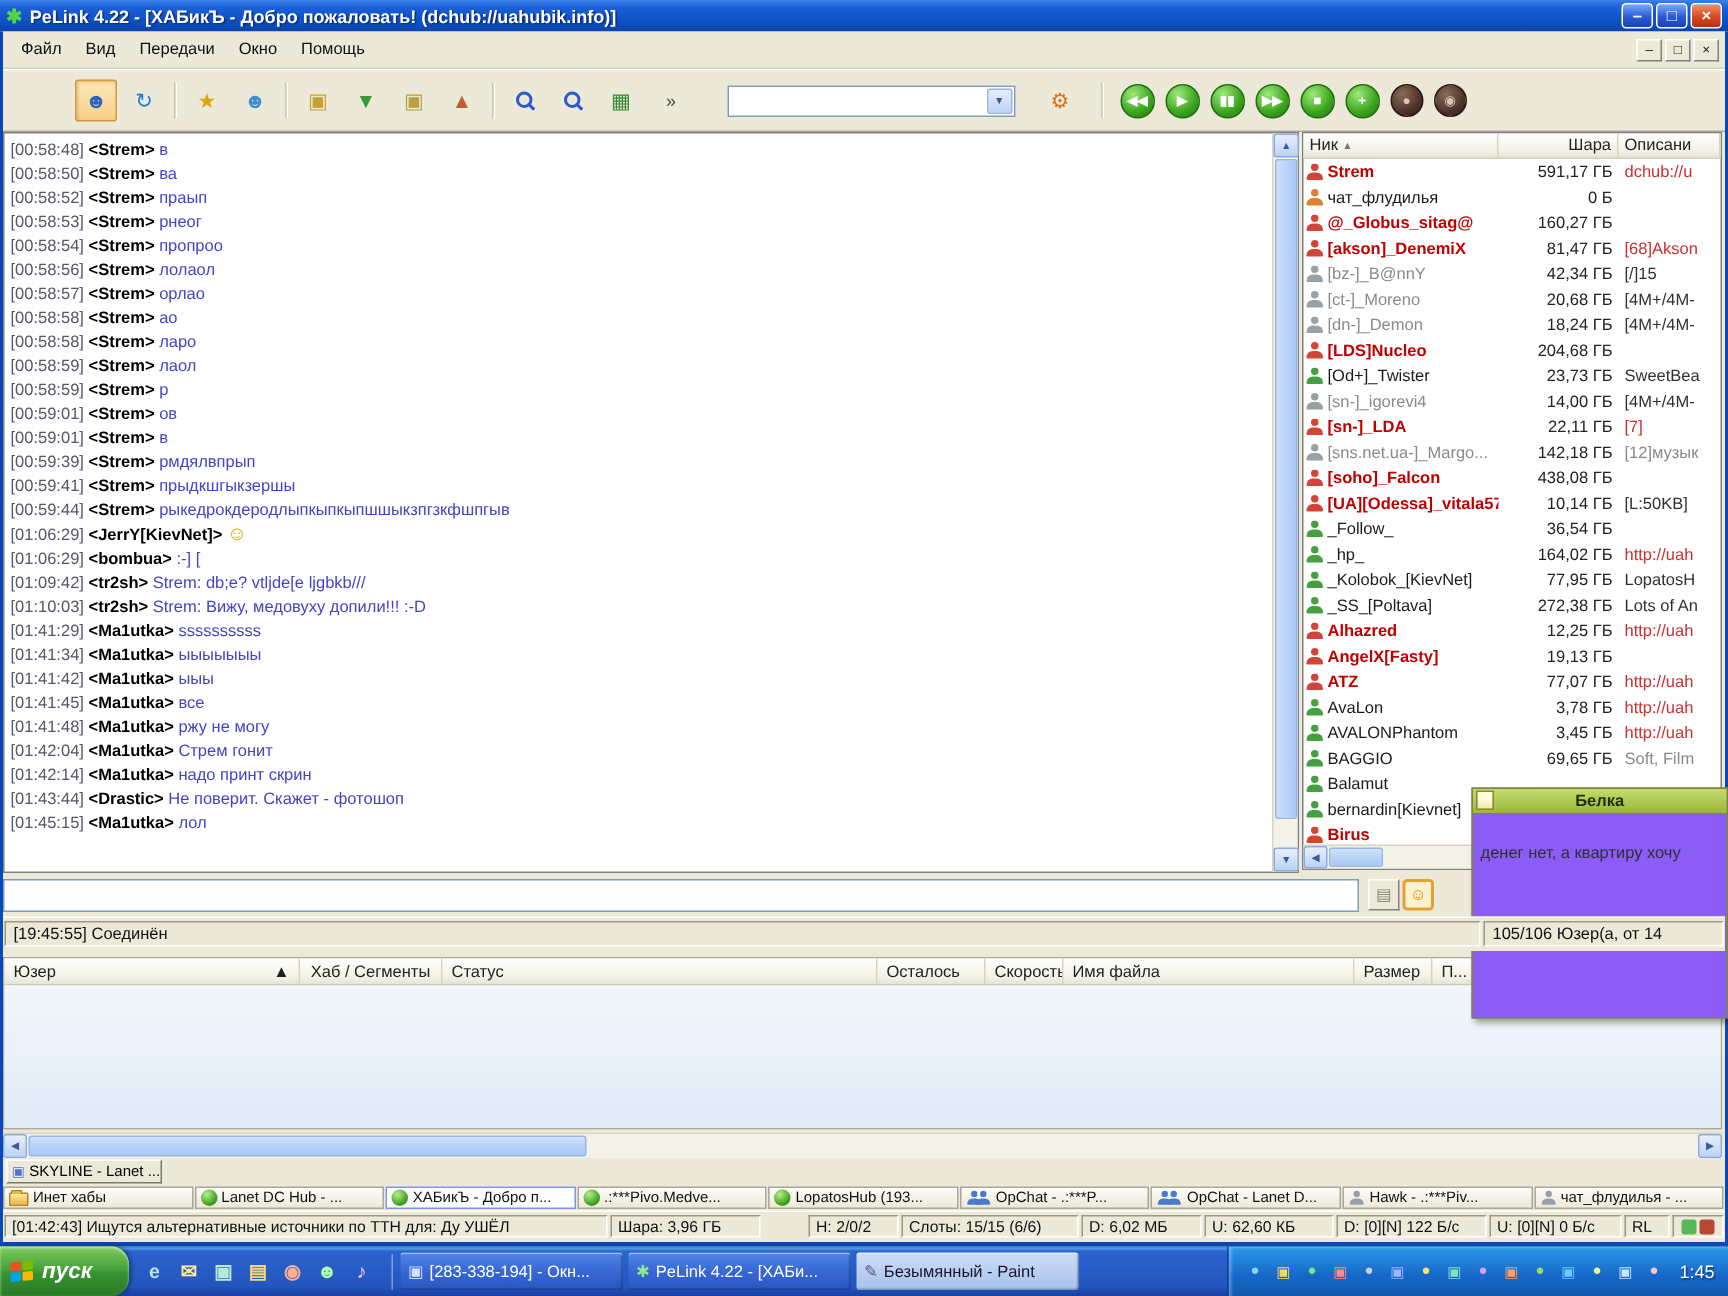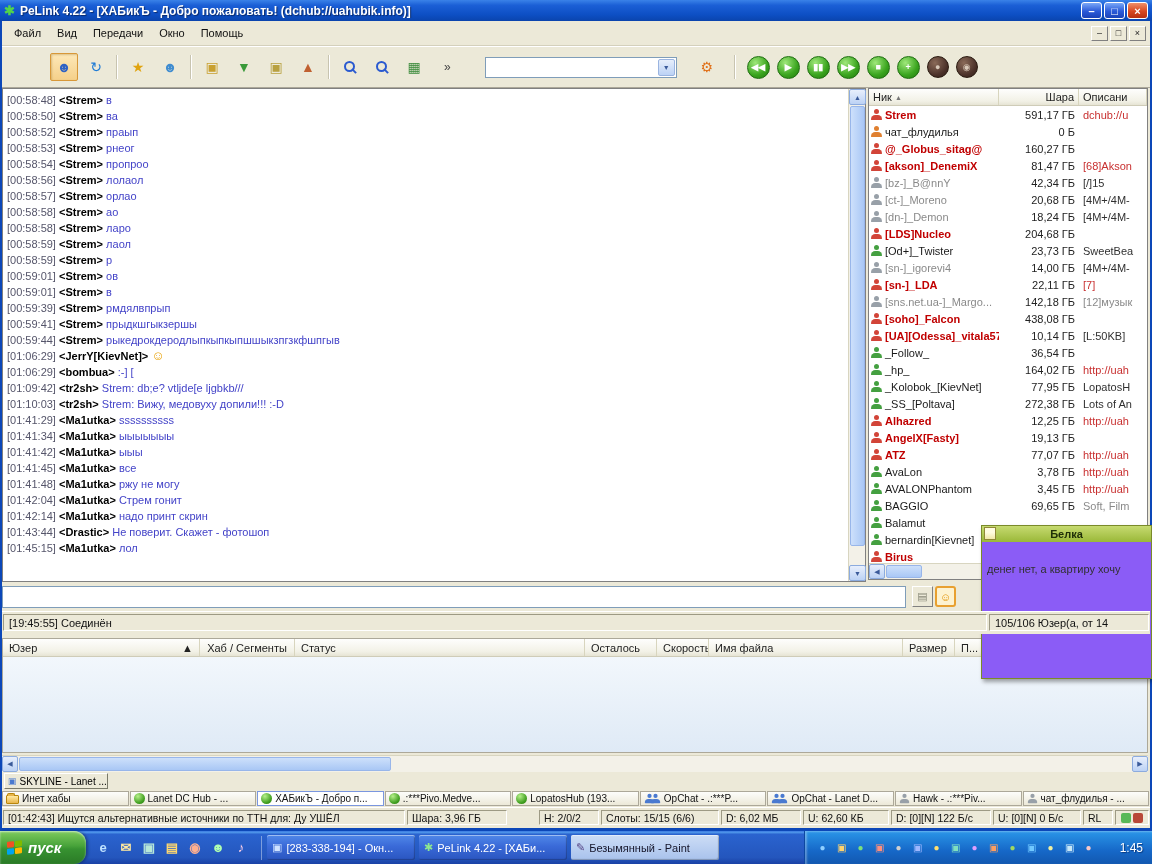--- a/index.html
+++ b/index.html
@@ -141,21 +141,21 @@
   .ql { width:20px; height:20px; display:flex; align-items:center; justify-content:center; font-size:13px; font-weight:bold; }
   .tbdiv { width:1px; height:24px; background:rgba(255,255,255,.4); margin:0 3px; }
   .tasks { display:flex; }
   .taskbtn { width:148px; height:25px; margin:0 2px; border-radius:2px; display:flex; align-items:center; gap:4px; padding:0 5px; font-size:11px; color:#fff;
     background:linear-gradient(#5088e8,#3a6ad8 45%,#2a55c0); box-shadow:inset 0 1px 0 rgba(255,255,255,.45), inset -1px -1px 1px rgba(0,0,0,.25); white-space:nowrap; overflow:hidden; }
   .taskbtn.active { background:linear-gradient(#cdddf6,#a8c2ec); color:#15152a; }
   .taskbtn .tico { font-size:11px; font-style:normal; }
   .tray { margin-left:auto; height:33px; display:flex; align-items:center; gap:3px; padding:0 9px 0 10px;
     background:linear-gradient(180deg,#2a96e8,#1668c8 60%,#1258b0); border-left:1px solid #0d47a0; box-shadow:inset 2px 1px 2px rgba(255,255,255,.3); }
   .tri { width:16px; height:16px; display:flex; align-items:center; justify-content:center; font-size:10px; }
-  .clock { color:#fff; font-size:12px; margin-left:20px; text-shadow:1px 1px 1px #0a3a80; }
+  .clock { color:#fff; font-size:12px; margin-left:6px; text-shadow:1px 1px 1px #0a3a80; }
 </style>
 </head>
 <body>
 
 <div class="screen">
   <div class="app">
 
     <div class="titlebar">
       <span class="app-icon">✱</span>
       <span class="title-text">PeLink  4.22 - [ХАБикЪ - Добро пожаловать! (dchub://uahubik.info)]</span>

